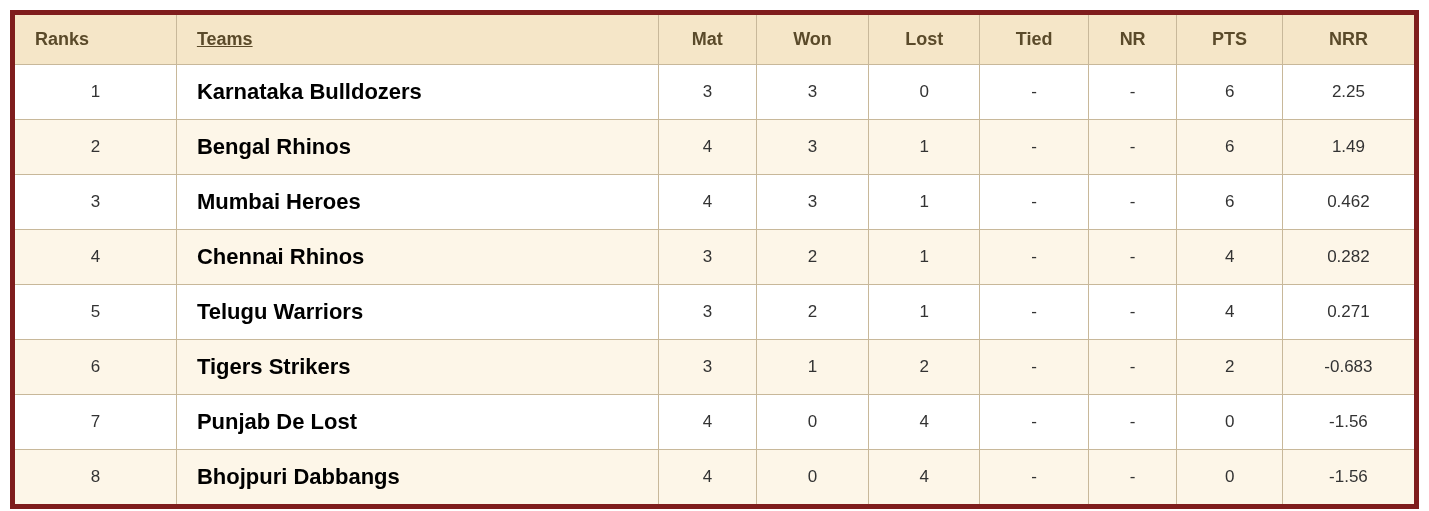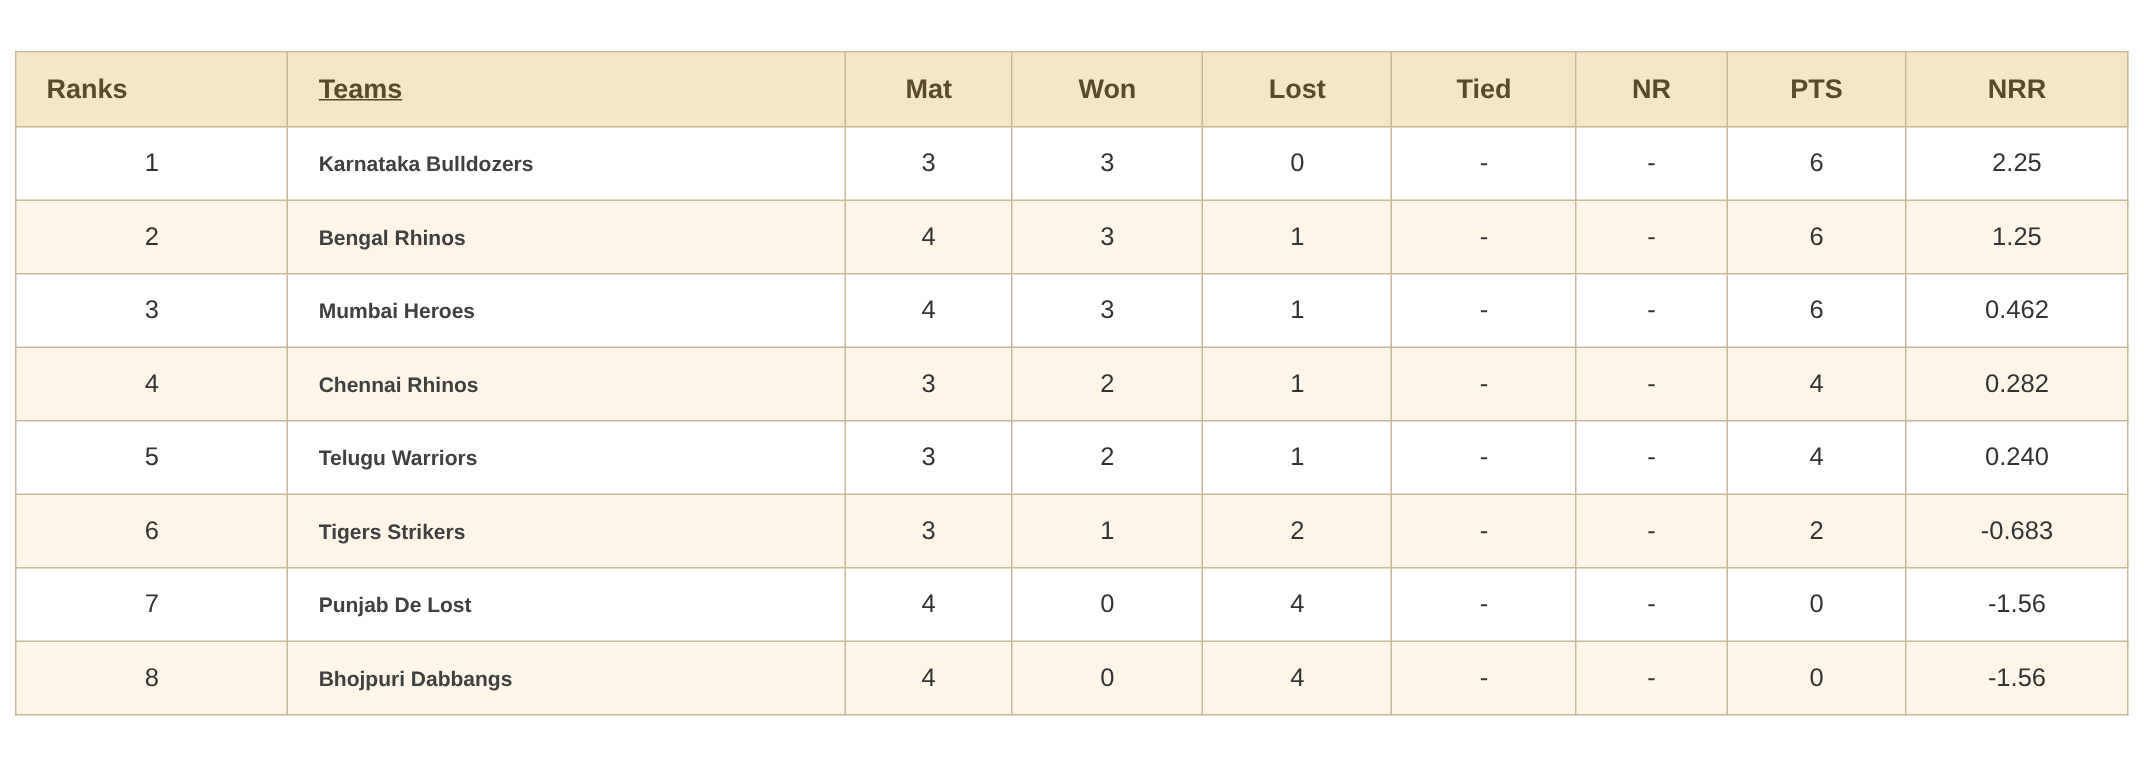--- a/index.html
+++ b/index.html
@@ -22,21 +22,21 @@
       min-height: 511px;
       display: flex;
       align-items: center;
       justify-content: center;
       padding: 10px;
     }
 
     table {
       width: 100%;
       border-collapse: collapse;
-      border: 1px solid #7f1d1d;
+      border: 5px solid #7f1d1d;
     }
 
     thead tr {
       background-color: #f5e6c8;
     }
 
     thead th {
       padding: 14px 10px;
       text-align: center;
       font-size: 18px;
@@ -75,22 +75,22 @@
 
     tbody td.rank-cell {
       text-align: center;
       font-size: 17px;
     }
 
     tbody td.team-cell {
       text-align: left;
       padding-left: 20px;
       font-weight: bold;
-      font-size: 14px;
-      color: #404040;
+      font-size: 22px;
+      color: #000000;
     }
   </style>
 </head>
 <body>
 
 <div class="table-wrapper">
   <table>
     <thead>
       <tr>
         <th class="ranks-col">Ranks</th>
@@ -118,21 +118,21 @@
         </tr>
         <tr>
           <td class="rank-cell">2</td>
           <td class="team-cell">Bengal Rhinos</td>
           <td>4</td>
           <td>3</td>
           <td>1</td>
           <td>-</td>
           <td>-</td>
           <td>6</td>
-          <td>1.25</td>
+          <td>1.49</td>
         </tr>
         <tr>
           <td class="rank-cell">3</td>
           <td class="team-cell">Mumbai Heroes</td>
           <td>4</td>
           <td>3</td>
           <td>1</td>
           <td>-</td>
           <td>-</td>
           <td>6</td>
@@ -151,21 +151,21 @@
         </tr>
         <tr>
           <td class="rank-cell">5</td>
           <td class="team-cell">Telugu Warriors</td>
           <td>3</td>
           <td>2</td>
           <td>1</td>
           <td>-</td>
           <td>-</td>
           <td>4</td>
-          <td>0.240</td>
+          <td>0.271</td>
         </tr>
         <tr>
           <td class="rank-cell">6</td>
           <td class="team-cell">Tigers Strikers</td>
           <td>3</td>
           <td>1</td>
           <td>2</td>
           <td>-</td>
           <td>-</td>
           <td>2</td>

